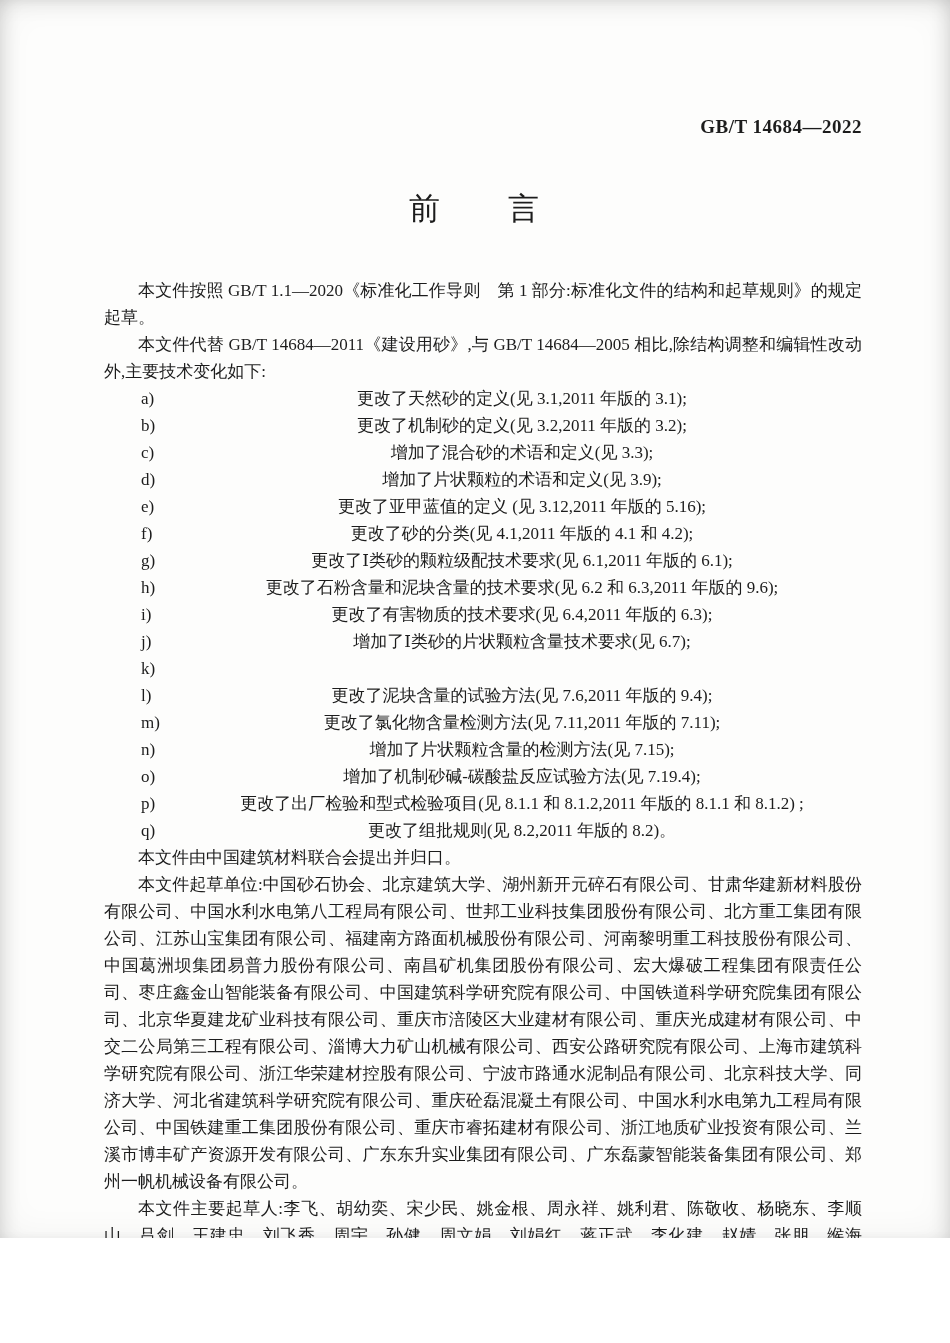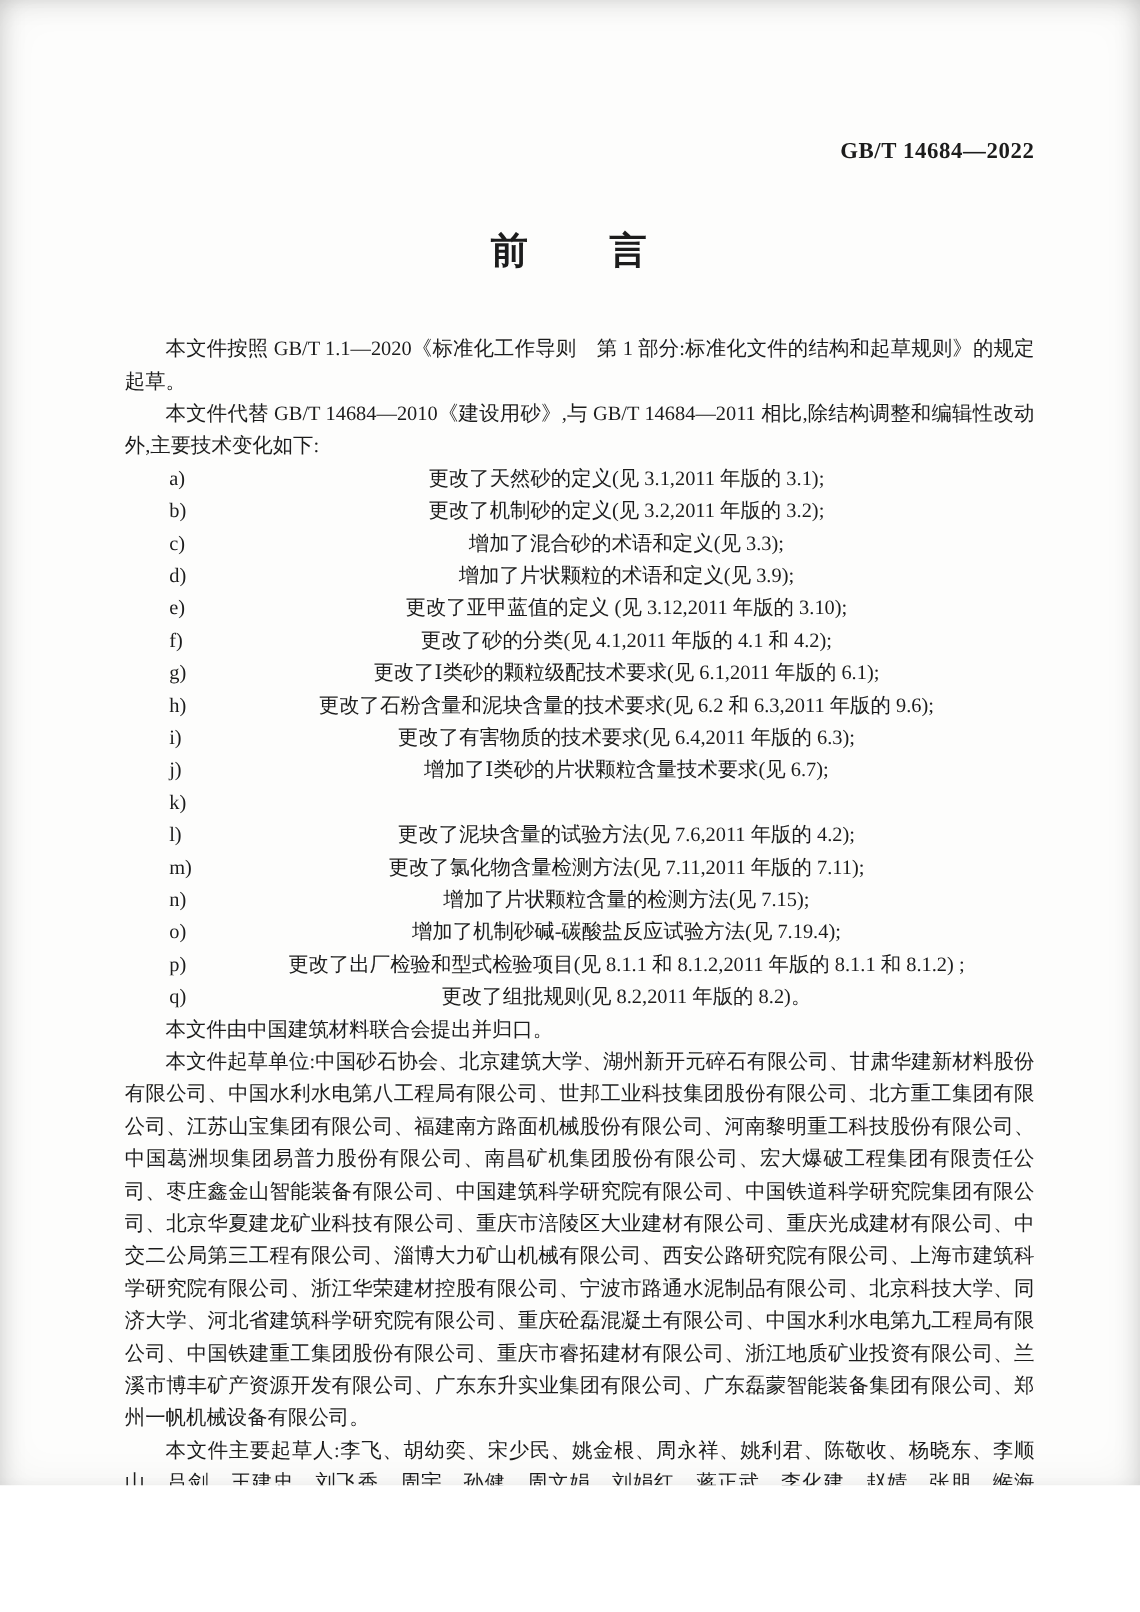--- a/index.html
+++ b/index.html
@@ -37,21 +37,21 @@
     letter-spacing: 0.5px;
   }
   .doc-title {
     position: absolute;
     top: 188px;
     left: 0;
     width: 100%;
     margin: 0;
     text-align: center;
     font-size: 31px;
-    font-weight: 700;
+    font-weight: 400;
     letter-spacing: 2px;
   }
   .content {
     position: absolute;
     top: 277px;
     left: 104px;
     width: 758px;
     font-size: 17px;
     line-height: 27px;
     text-align: justify;
@@ -88,42 +88,42 @@
 <div class="page">
 
   <div class="header-code">GB/T 14684—2022</div>
 
   <h1 class="doc-title">前　　言</h1>
 
   <div class="content">
 
     <p class="para">本文件按照 GB/T 1.1—2020《标准化工作导则　第 1 部分:标准化文件的结构和起草规则》的规定起草。</p>
 
-    <p class="para">本文件代替 GB/T 14684—2010《建设用砂》,与 GB/T 14684—2011 相比,除结构调整和编辑性改动外,主要技术变化如下:</p>
+    <p class="para">本文件代替 GB/T 14684—2011《建设用砂》,与 GB/T 14684—2005 相比,除结构调整和编辑性改动外,主要技术变化如下:</p>
 
     <div class="changes">
       <div class="change-item">
         <span class="change-label">a)</span>
         <span class="change-text">更改了天然砂的定义(见 3.1,2011 年版的 3.1);</span>
       </div>
       <div class="change-item">
         <span class="change-label">b)</span>
         <span class="change-text">更改了机制砂的定义(见 3.2,2011 年版的 3.2);</span>
       </div>
       <div class="change-item">
         <span class="change-label">c)</span>
         <span class="change-text">增加了混合砂的术语和定义(见 3.3);</span>
       </div>
       <div class="change-item">
         <span class="change-label">d)</span>
         <span class="change-text">增加了片状颗粒的术语和定义(见 3.9);</span>
       </div>
       <div class="change-item">
         <span class="change-label">e)</span>
-        <span class="change-text">更改了亚甲蓝值的定义 (见 3.12,2011 年版的 3.10);</span>
+        <span class="change-text">更改了亚甲蓝值的定义 (见 3.12,2011 年版的 5.16);</span>
       </div>
       <div class="change-item">
         <span class="change-label">f)</span>
         <span class="change-text">更改了砂的分类(见 4.1,2011 年版的 4.1 和 4.2);</span>
       </div>
       <div class="change-item">
         <span class="change-label">g)</span>
         <span class="change-text">更改了Ⅰ类砂的颗粒级配技术要求(见 6.1,2011 年版的 6.1);</span>
       </div>
       <div class="change-item">
@@ -136,21 +136,21 @@
       </div>
       <div class="change-item">
         <span class="change-label">j)</span>
         <span class="change-text">增加了Ⅰ类砂的片状颗粒含量技术要求(见 6.7);</span>
       </div>
       <div class="change-item">
         <span class="change-label">k)</span>
       </div>
       <div class="change-item">
         <span class="change-label">l)</span>
-        <span class="change-text">更改了泥块含量的试验方法(见 7.6,2011 年版的 4.2);</span>
+        <span class="change-text">更改了泥块含量的试验方法(见 7.6,2011 年版的 9.4);</span>
       </div>
       <div class="change-item">
         <span class="change-label">m)</span>
         <span class="change-text">更改了氯化物含量检测方法(见 7.11,2011 年版的 7.11);</span>
       </div>
       <div class="change-item">
         <span class="change-label">n)</span>
         <span class="change-text">增加了片状颗粒含量的检测方法(见 7.15);</span>
       </div>
       <div class="change-item">

